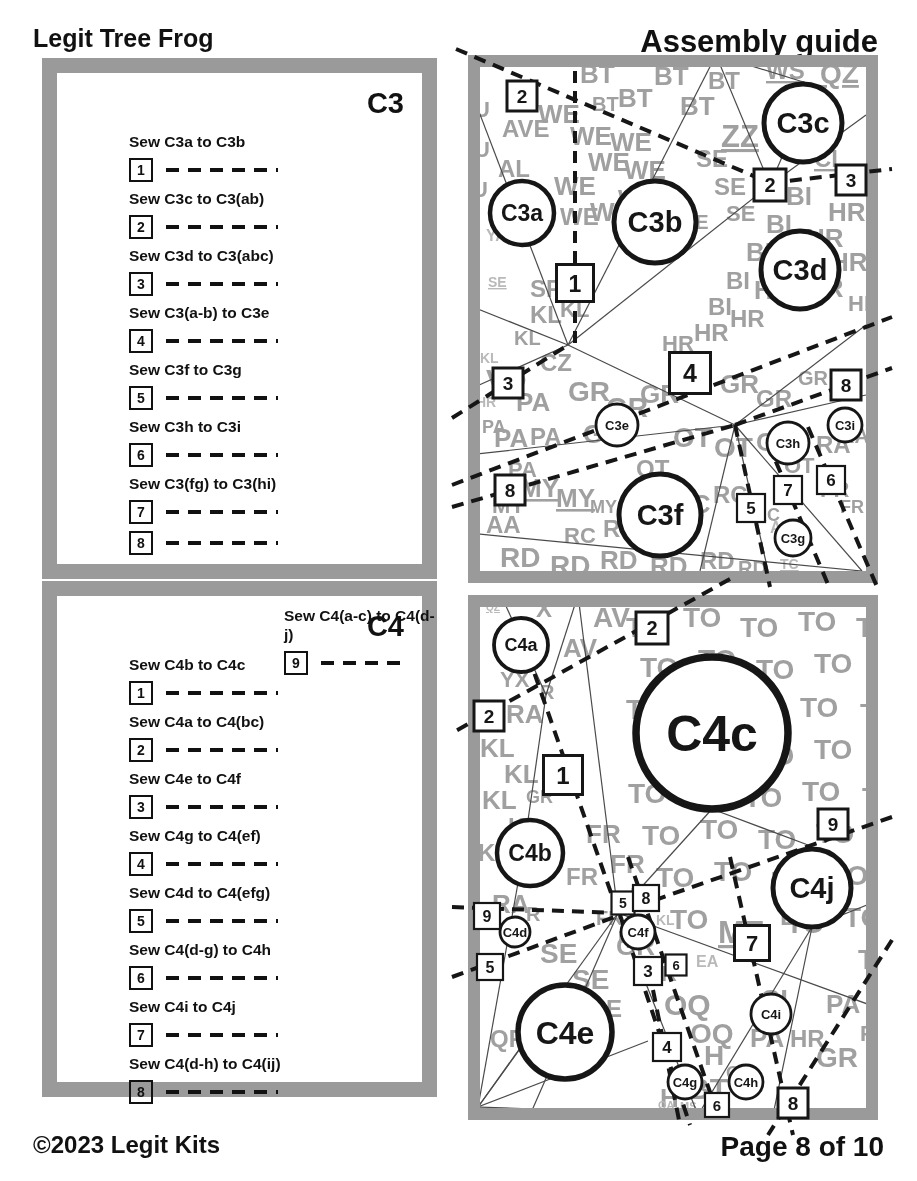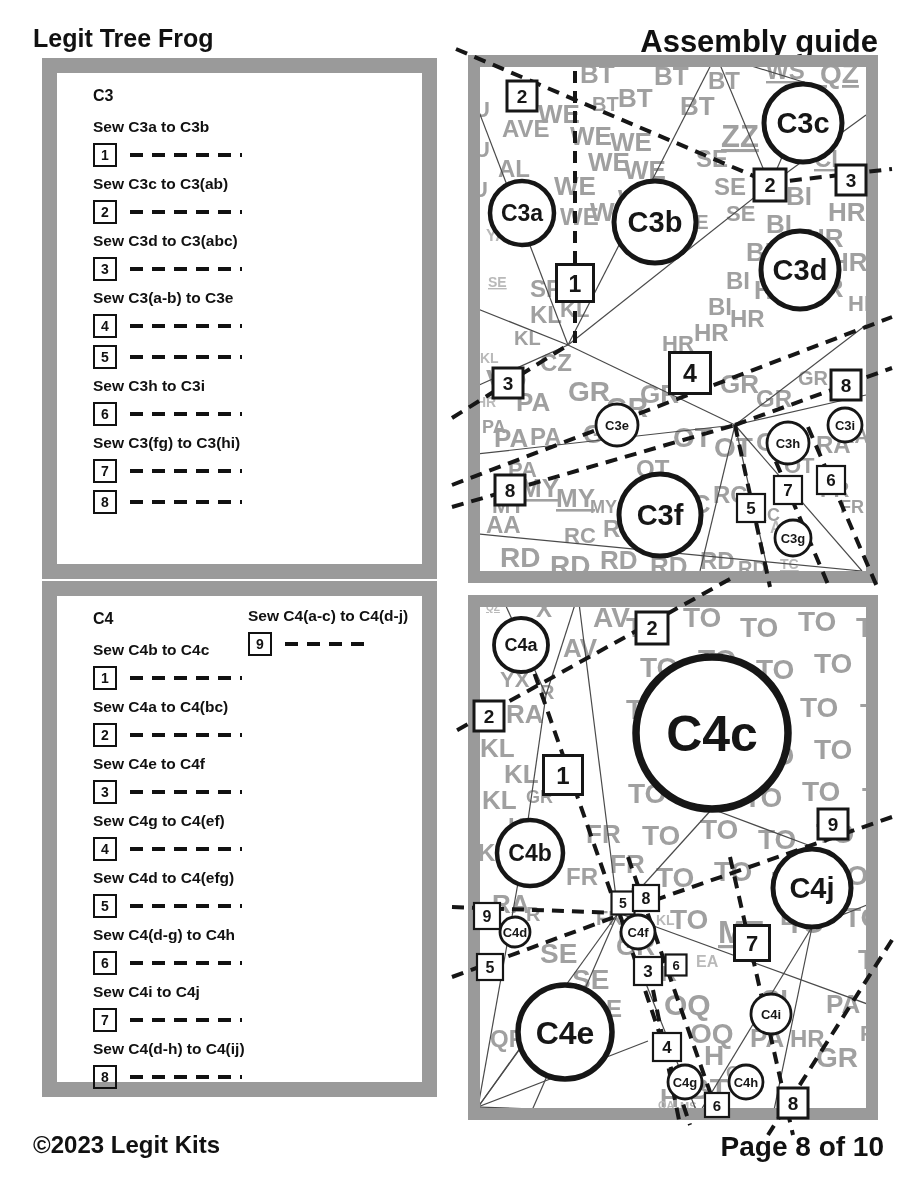--- a/index.html
+++ b/index.html
@@ -7,22 +7,22 @@
         font-family:"Liberation Sans",sans-serif;color:#111;overflow:hidden;}
   .hdr-title{position:absolute;left:33px;top:24px;font-size:25px;font-weight:bold;}
   .hdr-sub{position:absolute;right:39px;top:24px;font-size:31px;font-weight:bold;}
   .ftr-left{position:absolute;left:33px;top:1131px;font-size:24px;font-weight:bold;}
   .ftr-right{position:absolute;right:33px;top:1131px;font-size:28px;font-weight:bold;}
   .panel{position:absolute;left:42px;width:395px;background:#fff;
          border:15px solid #9a9a9a;box-sizing:border-box;}
   .panel.p1{top:58px;height:521px;}
   .panel.p2{top:581px;height:516px;}
   .panel-inner{position:relative;padding:10px 18px 0 36px;}
-  .panel-title{font-size:16px;font-weight:bold;margin:4px 0 12px 0;}
-  .step{margin-bottom:8px;}
+  .panel-title{font-size:29px;font-weight:bold;margin:4px 0 12px 0;text-align:right;}
+  .step{margin-bottom:8px;margin-left:36px;}
   .step-label{font-size:15.5px;font-weight:bold;line-height:19px;margin-bottom:7px;}
   .step-marker{display:flex;align-items:center;height:23px;margin-bottom:7px;}
   .nbox{display:inline-block;width:20px;height:20px;border:2px solid #111;
         font-size:14px;font-weight:bold;text-align:center;line-height:20px;flex:0 0 auto;}
   .dash{display:inline-block;width:112px;height:4px;margin-left:13px;
         background:repeating-linear-gradient(90deg,#111 0 13px,transparent 13px 22px);}
   .side-step{position:absolute;left:191px;top:10px;width:190px;}
   .side-step .dash{width:88px;}
   .diagram{position:absolute;left:468px;width:410px;}
   .diagram.d1{top:55px;height:528px;}
@@ -62,20 +62,21 @@
             </div>
           </div>
           <div class="step">
             <div class="step-label">Sew C3(a-b) to C3e</div>
             <div class="step-marker">
               <span class="nbox">4</span>
               <span class="dash"></span>
             </div>
           </div>
           <div class="step">
+            <div class="step-label">Sew C3f to C3g</div>
             <div class="step-marker">
               <span class="nbox">5</span>
               <span class="dash"></span>
             </div>
           </div>
           <div class="step">
             <div class="step-label">Sew C3h to C3i</div>
             <div class="step-marker">
               <span class="nbox">6</span>
               <span class="dash"></span>

